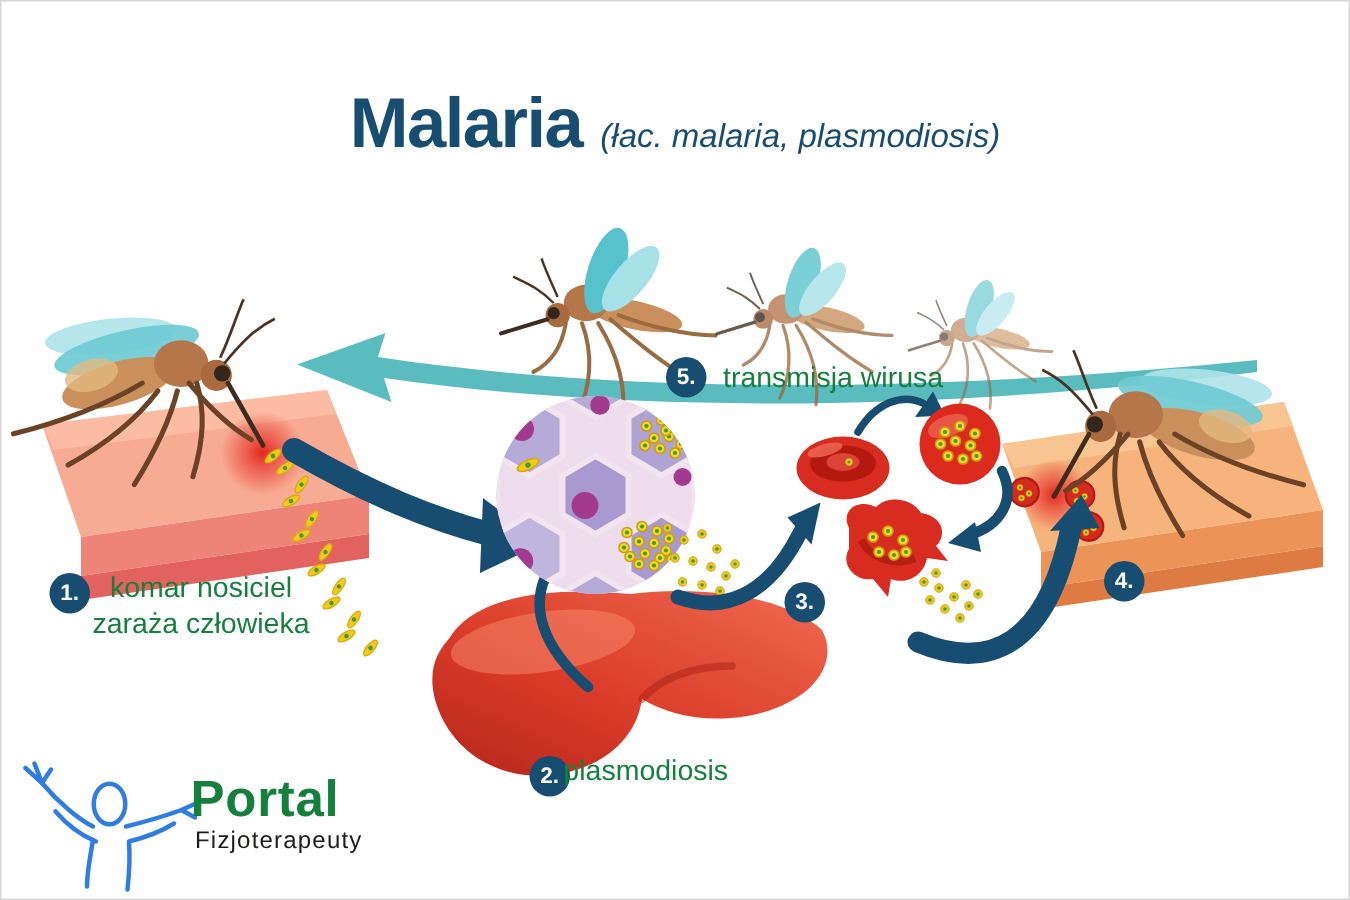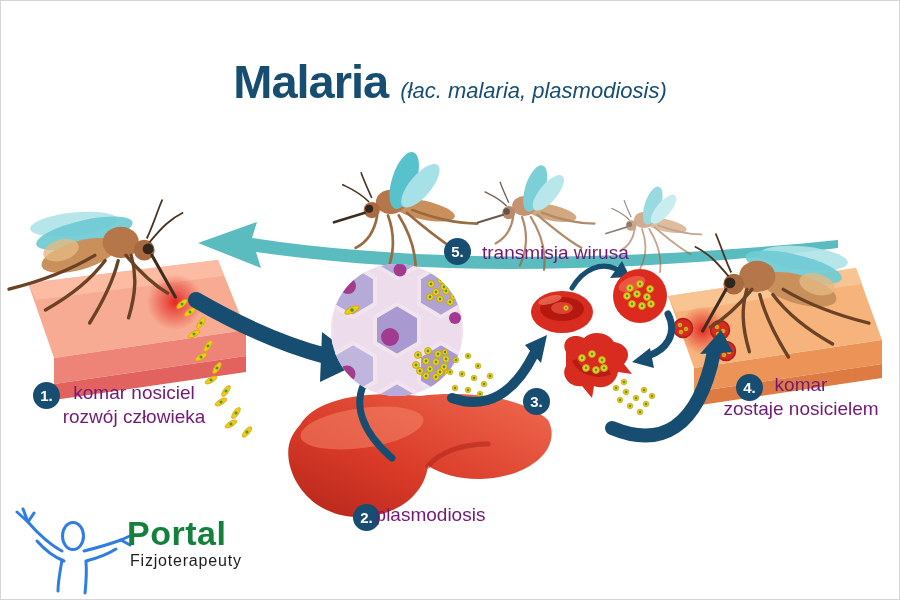--- a/index.html
+++ b/index.html
@@ -11,21 +11,21 @@
   .artwork{position:absolute;left:0;top:0;}
   .title{position:absolute;top:54px;left:0;right:0;text-align:center;color:#174d70;white-space:nowrap;}
   .title .main{font-size:47px;font-weight:bold;letter-spacing:-1px;}
   .title .subtitle{font-size:22px;font-style:italic;margin-left:12px;}
   .badge{
     position:absolute;width:27px;height:27px;border-radius:50%;
     background:#174d70;color:#ffffff;font-weight:bold;font-size:15px;
     text-align:center;line-height:27px;
   }
   .slabel{
-    position:absolute;color:#701a75;font-size:19px;line-height:23.5px;
+    position:absolute;color:#15803d;font-size:19px;line-height:23.5px;
     text-align:center;font-weight:500;
   }
   .slabel.single{white-space:nowrap;text-align:left;}
   .logo-name{position:absolute;left:127px;top:514px;font-size:34px;font-weight:bold;color:#15803d;letter-spacing:0.5px;}
   .logo-tag{position:absolute;left:130px;top:552px;font-size:16px;color:#1d1d1b;letter-spacing:0.8px;text-align:center;}
 </style>
 </head>
 <body>
 
 <div class="stage">
@@ -335,37 +335,33 @@
   </g>
 </svg>
 
 <div class="title">
   <span class="main">Malaria</span><span class="subtitle">(łac. malaria, plasmodiosis)</span>
 </div>
 
 <div class="badge" style="left:33px;top:382px;">1.</div>
 <div class="slabel" style="left:56px;top:381px;width:156px;text-align:center;">
   <div>komar nosiciel</div>
-  <div>rozwój człowieka</div>
+  <div>zaraża człowieka</div>
 </div>
 
 <div class="badge" style="left:353px;top:504px;">2.</div>
 <div class="slabel" style="left:368px;top:503px;width:125px;">
   <div>plasmodiosis</div>
 </div>
 
 <div class="badge" style="left:523px;top:388px;">3.</div>
 <div class="slabel" style="left:536px;top:387px;width:120px;">
 </div>
 
 <div class="badge" style="left:736px;top:374px;">4.</div>
-<div class="slabel" style="left:716px;top:373px;width:170px;">
-  <div>komar</div>
-  <div>zostaje nosicielem</div>
-</div>
 
 <div class="badge" style="left:444px;top:238px;">5.</div>
 <div class="slabel single" style="left:482px;top:241px;">transmisja wirusa</div>
 
 <div class="logo-name">Portal</div>
 <div class="logo-tag">Fizjoterapeuty</div>
 
 </div>
 
 </body></html>

